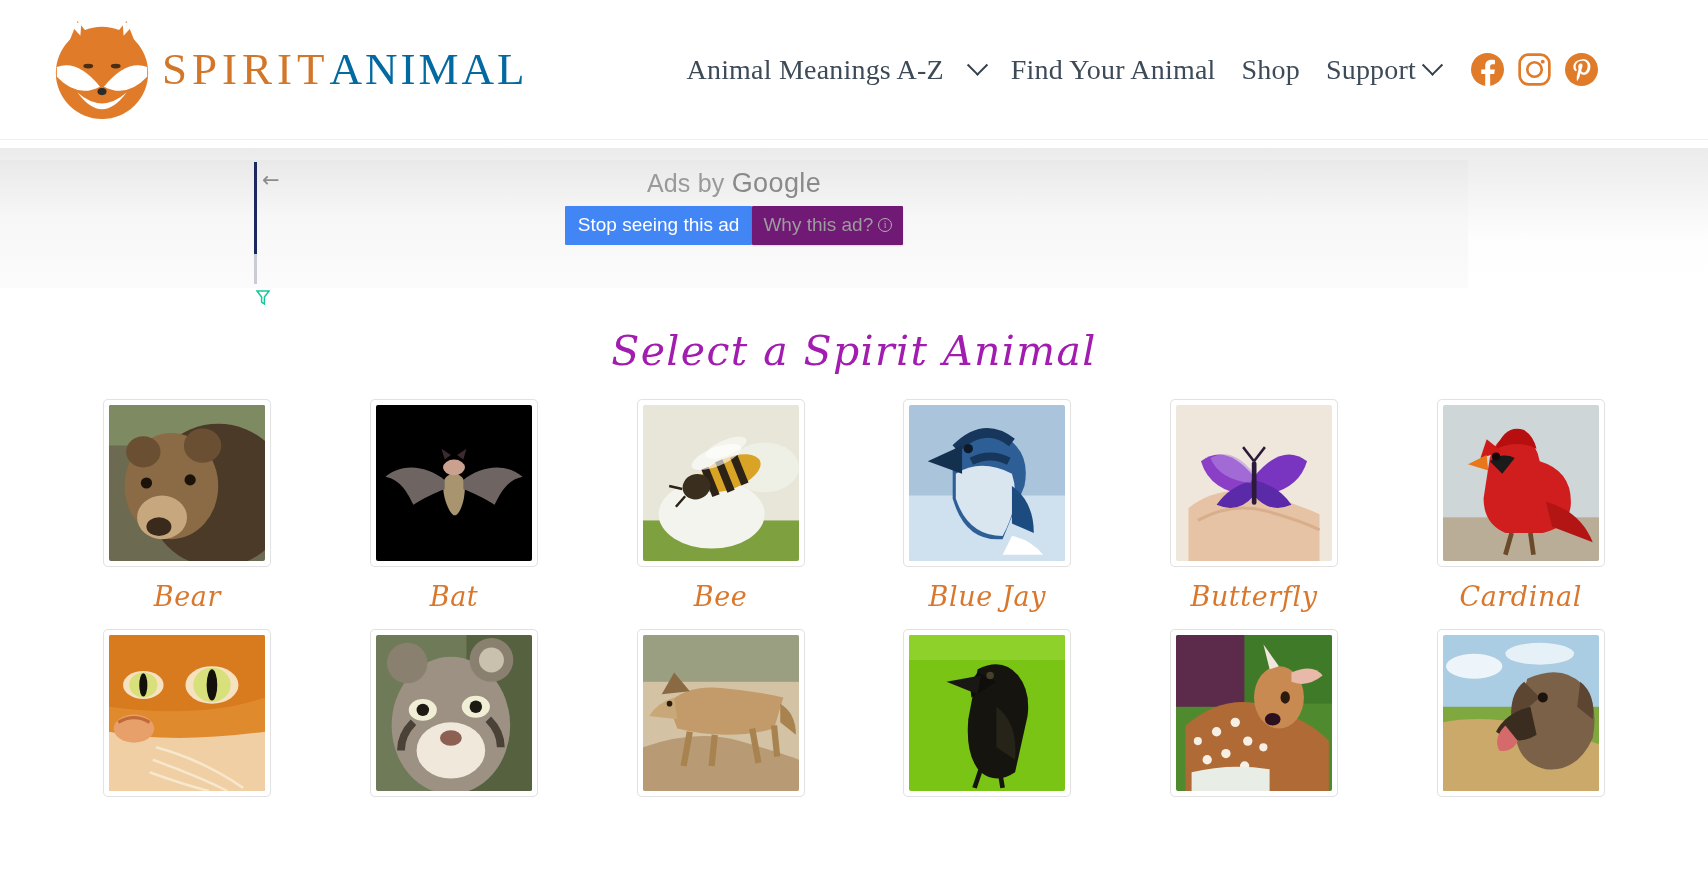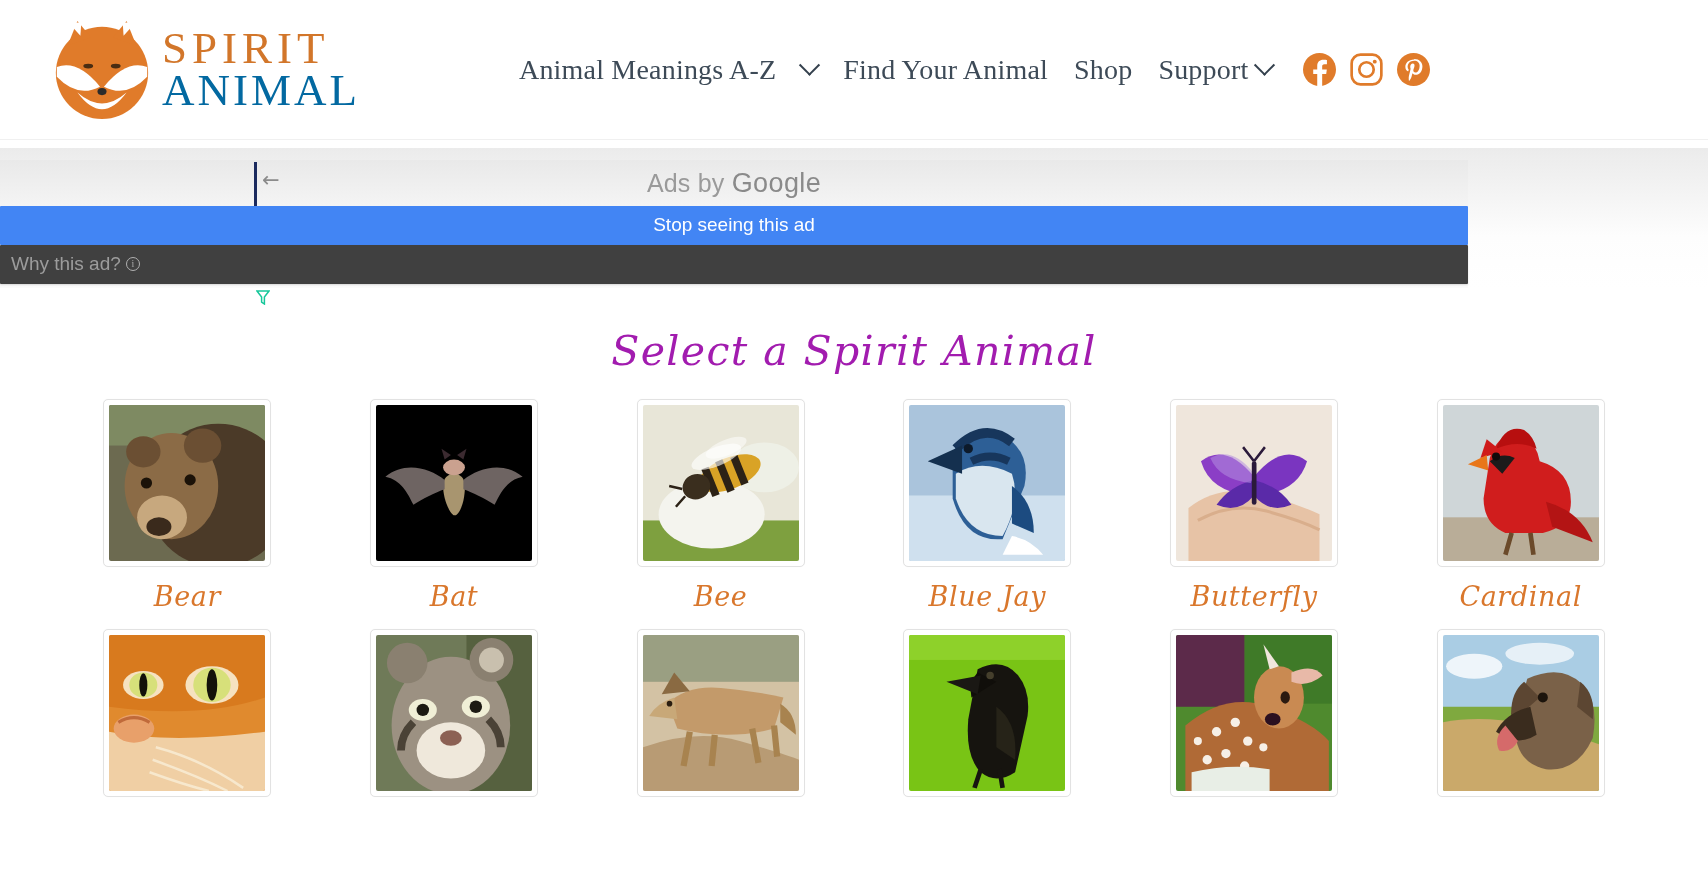--- a/index.html
+++ b/index.html
@@ -26,21 +26,21 @@
   .logo-wrap {
     display: flex;
     align-items: center;
     margin-left: 48px;
     height: 112px;
   }
   .logo-mark { width: 108px; height: 108px; flex: none; }
   .logo-text {
     margin-left: 6px;
     display: flex;
-    flex-direction: column;
+    flex-direction: row;
     justify-content: center;
     line-height: 0.92;
   }
   .logo-spirit {
     font-family: "Liberation Serif", serif;
     font-size: 45px;
     letter-spacing: 5px;
     color: #d2762a;
     font-weight: 400;
   }
@@ -147,36 +147,35 @@
     font-size: 27px;
     letter-spacing: 0.4px;
     text-align: center;
   }
   .ad-buttons {
     position: absolute;
     left: 0; top: 66px;
     width: 1468px;
     display: flex;
     justify-content: center;
-    flex-direction: column;
   }
   .btn-stop {
     background: #4285f4;
     color: #ffffff;
     font-family: "Liberation Sans", sans-serif;
     font-size: 19px;
     padding: 8px 13px 9px 13px;
     border: none;
     cursor: pointer;
     white-space: nowrap;
     line-height: 1.15;
     border-radius: 1px;
   }
   .btn-why {
-    background: #404040;
+    background: #701a75;
     color: #9c9c9c;
     font-family: "Liberation Sans", sans-serif;
     font-size: 19px;
     padding: 8px 11px 9px 11px;
     border: none;
     cursor: pointer;
     white-space: nowrap;
     display: flex;
     align-items: center;
     gap: 5px;

